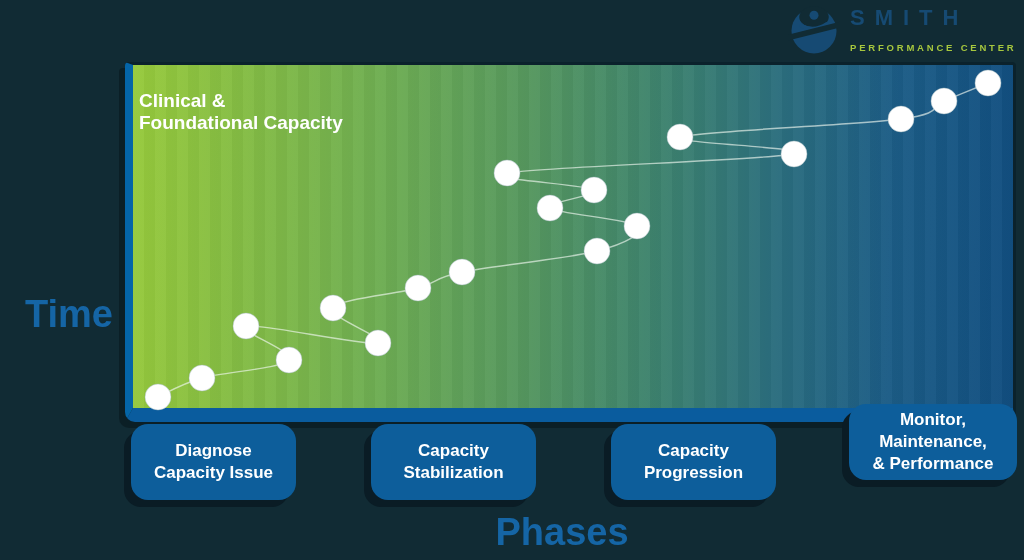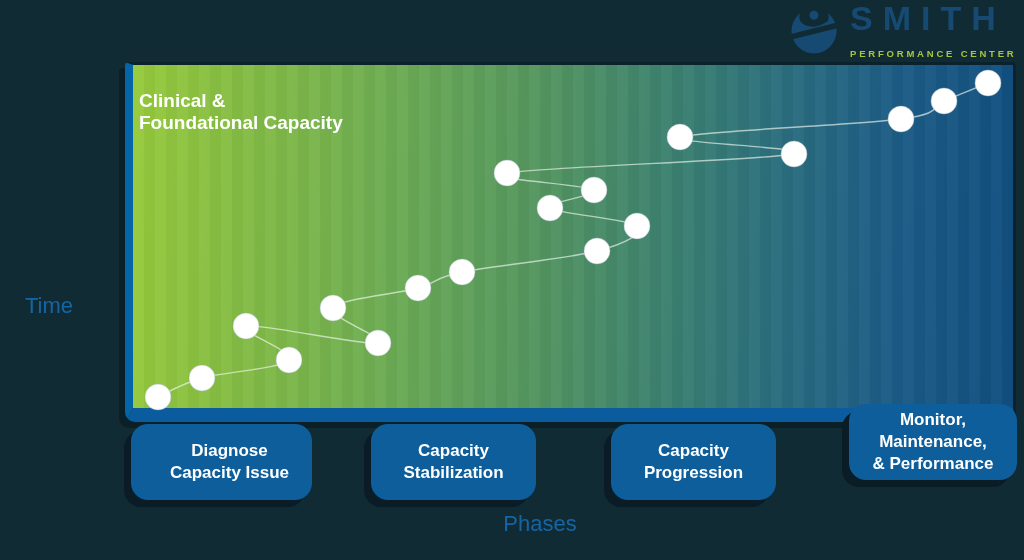--- a/index.html
+++ b/index.html
@@ -15,21 +15,21 @@
   }
 
   
   .logo{
     position:absolute;top:2px;left:788px;width:232px;height:56px;
     display:flex;align-items:center;gap:10px;
   }
   .logo-icon{width:52px;height:52px;flex:0 0 auto;}
   .logo-text{display:flex;flex-direction:column;line-height:1;}
   .logo-title{
-    font-size:34px;font-weight:800;letter-spacing:10px;
+    font-size:22px;font-weight:800;letter-spacing:10px;
     color:#164a73;white-space:nowrap;
   }
   .logo-subtitle{
     margin-top:14px;font-size:9.5px;font-weight:700;letter-spacing:2.8px;
     color:#a6c73e;white-space:nowrap;
   }
 
   
   .panel{
     position:absolute;left:125px;top:62px;width:891px;height:360px;
@@ -55,38 +55,38 @@
   }
 
   .region-label{
     position:absolute;z-index:3;color:#ffffff;font-weight:700;
     font-size:19px;line-height:1.18;white-space:pre-line;
   }
   .region-top-left{left:139px;top:90px;text-align:left;}
   .region-bottom-right{right:17px;top:303px;text-align:right;}
 
   .axis-label{
-    position:absolute;z-index:3;font-weight:400;font-size:22px;
+    position:absolute;z-index:3;font-weight:700;font-size:38px;
     color:#1565a5;
   }
   .axis-time{left:25px;top:293px;}
-  .axis-phases{left:415px;top:511px;width:250px;text-align:center;}
+  .axis-phases{left:437px;top:511px;width:250px;text-align:center;}
 
   
   .phase-box{
     position:absolute;z-index:3;
     background:#0d5e9b;
     border-radius:17px;
     box-shadow:-7px 7px 0 #0a1c25;
     display:flex;align-items:center;justify-content:center;
     text-align:center;
     color:#ffffff;font-weight:700;font-size:17px;line-height:1.28;
     white-space:pre-line;
   }
-  .phase-1{left:131px;top:424px;width:165px;height:76px;padding-left:16px;}
+  .phase-1{left:131px;top:424px;width:165px;height:76px;}
   .phase-2{left:371px;top:424px;width:165px;height:76px;}
   .phase-3{left:611px;top:424px;width:165px;height:76px;}
   .phase-4{left:849px;top:404px;width:168px;height:76px;}
 </style>
 </head>
 <body>
 
 <div id="stage">
 
   <div class="logo">

